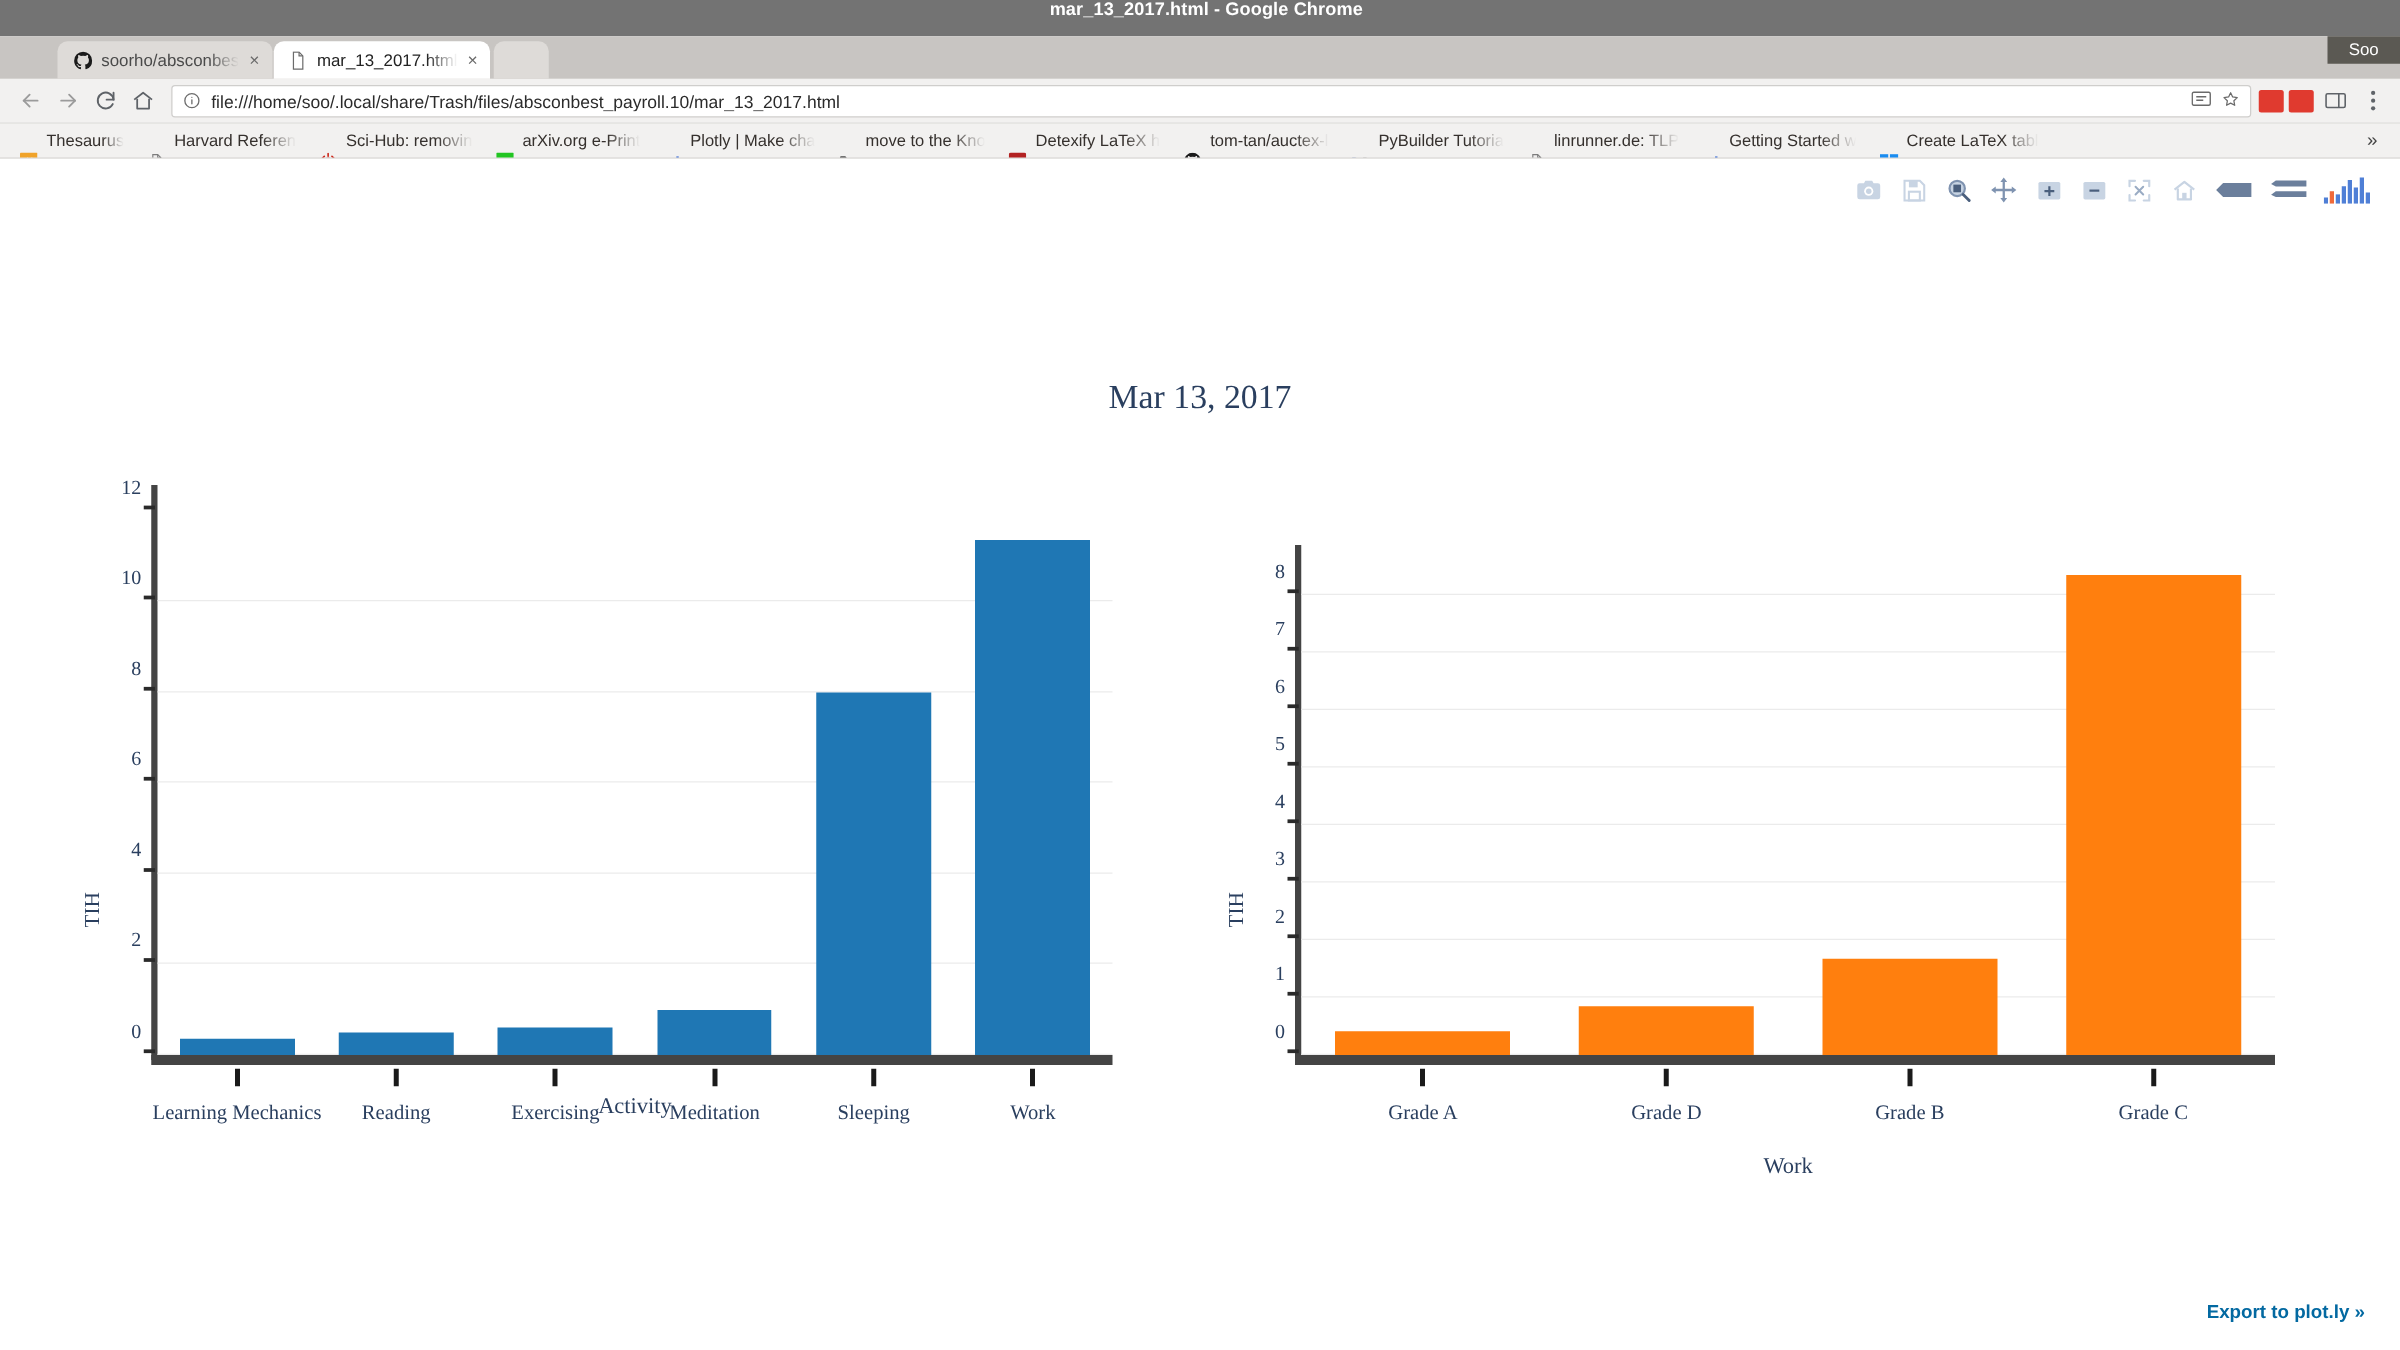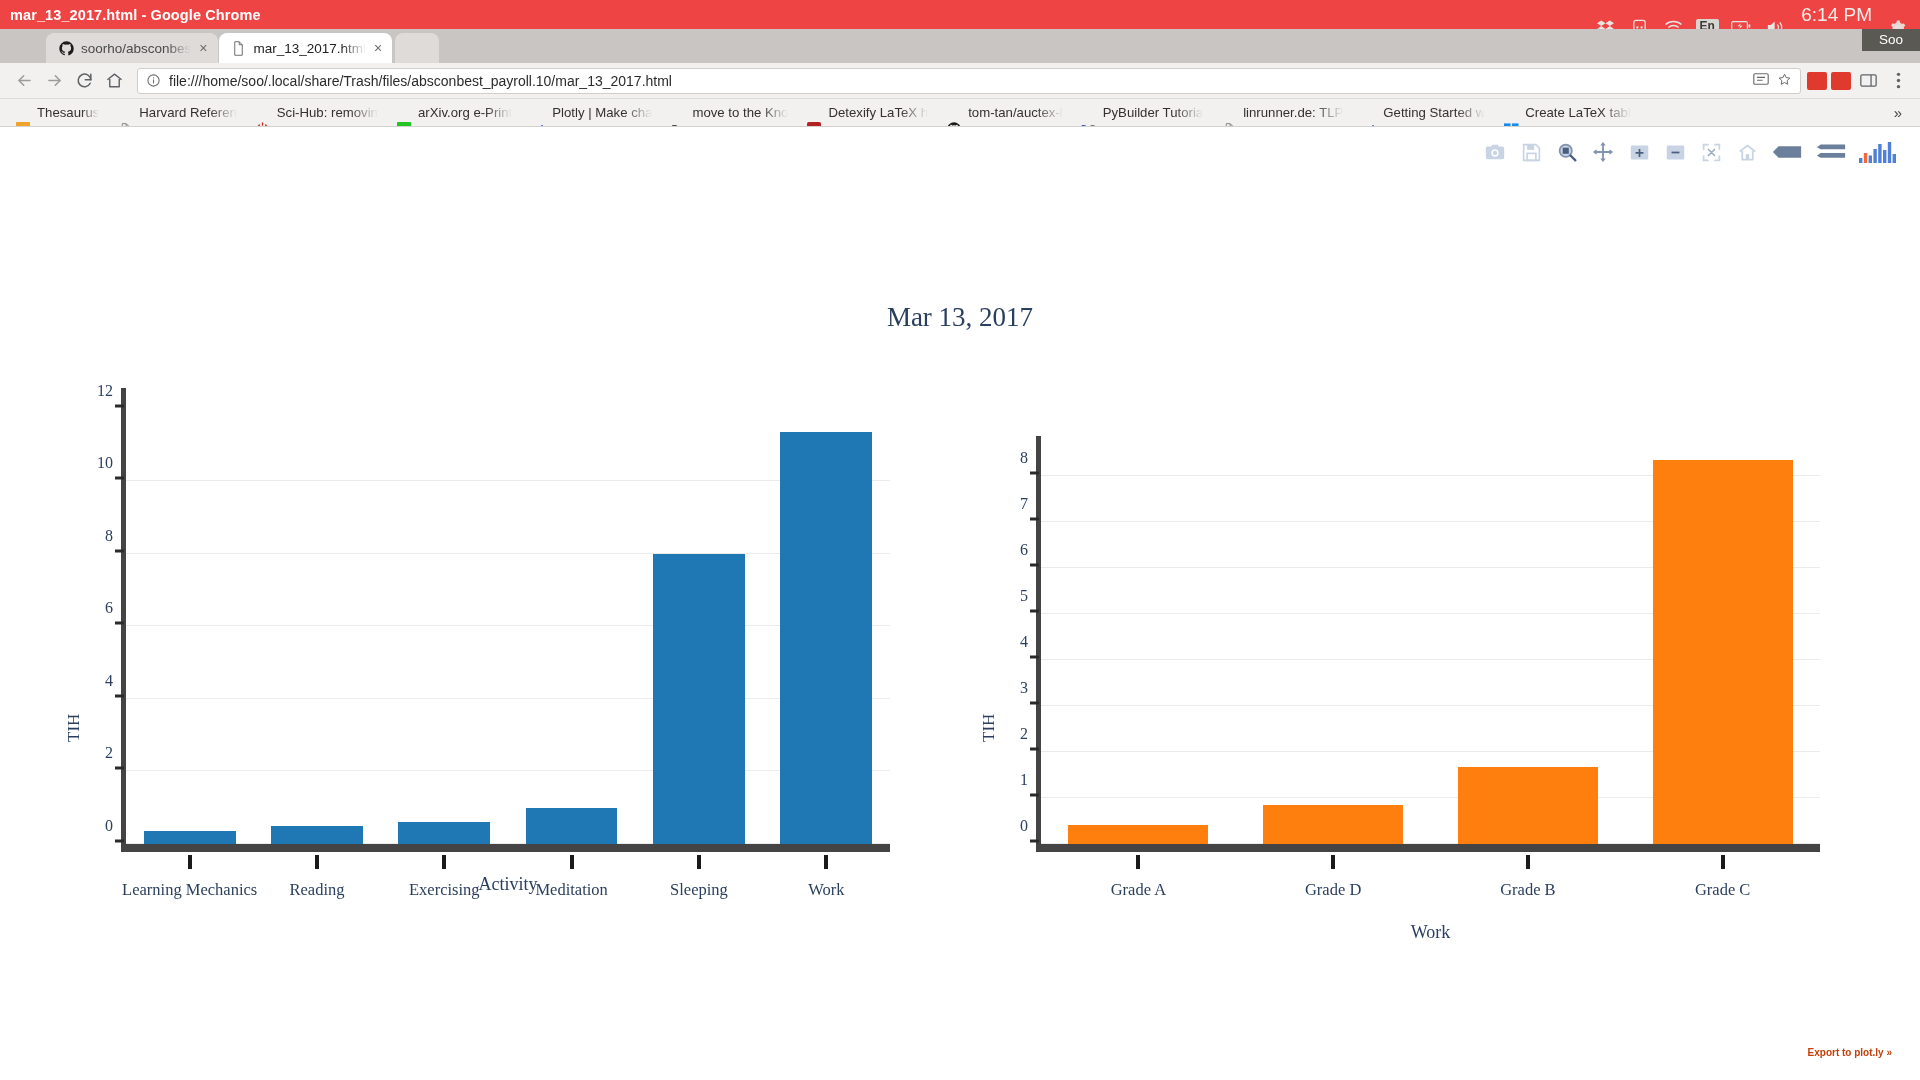--- a/index.html
+++ b/index.html
@@ -5,24 +5,25 @@
   * { box-sizing: border-box; margin: 0; padding: 0; }
   html, body { width: 1920px; height: 1080px; overflow: hidden; }
   body {
     font-family: "Liberation Sans", sans-serif;
     background: #ffffff;
   }
 
   
   .unity-panel {
     height: 29px; width: 1920px;
-    background: #ef4444;
+    background: #737373;
     display: flex; align-items: center;
     position: relative;
     color: #ffffff;
+    flex-direction: column;
   }
   .unity-title {
     font-size: 14.5px; font-weight: bold;
     padding-left: 10px;
     color: #ffffff;
     letter-spacing: .1px;
   }
   .tray { margin-left: auto; display: flex; align-items: center; gap: 14px; padding-right: 12px; }
   .tray-icon { width: 20px; height: 20px; display: flex; align-items: flex-start; justify-content: center; color: #e8e6e3; margin-top: 28px; }
   .tray-icon svg { display: block; }
@@ -215,22 +216,22 @@
   .xaxis-title {
     position: absolute; left: 66px; right: 0;
     top: 492px;
     text-align: center;
     font-family: "Liberation Serif", serif;
     font-size: 18px; color: #2a3f5f;
   }
 
   .export-link {
     position: absolute; right: 28px; bottom: 22px;
-    font-size: 10px; font-weight: bold;
-    color: #c2410c;
+    font-size: 15px; font-weight: bold;
+    color: #0369a1;
   }
 </style>
 </head>
 <body>
 
 <div class="unity-panel">
   <div class="unity-title">mar_13_2017.html - Google Chrome</div>
   <div class="tray">
     <div class="tray-icon">
       <svg width="17" height="17" viewBox="0 0 24 24" fill="#e8e6e3">

